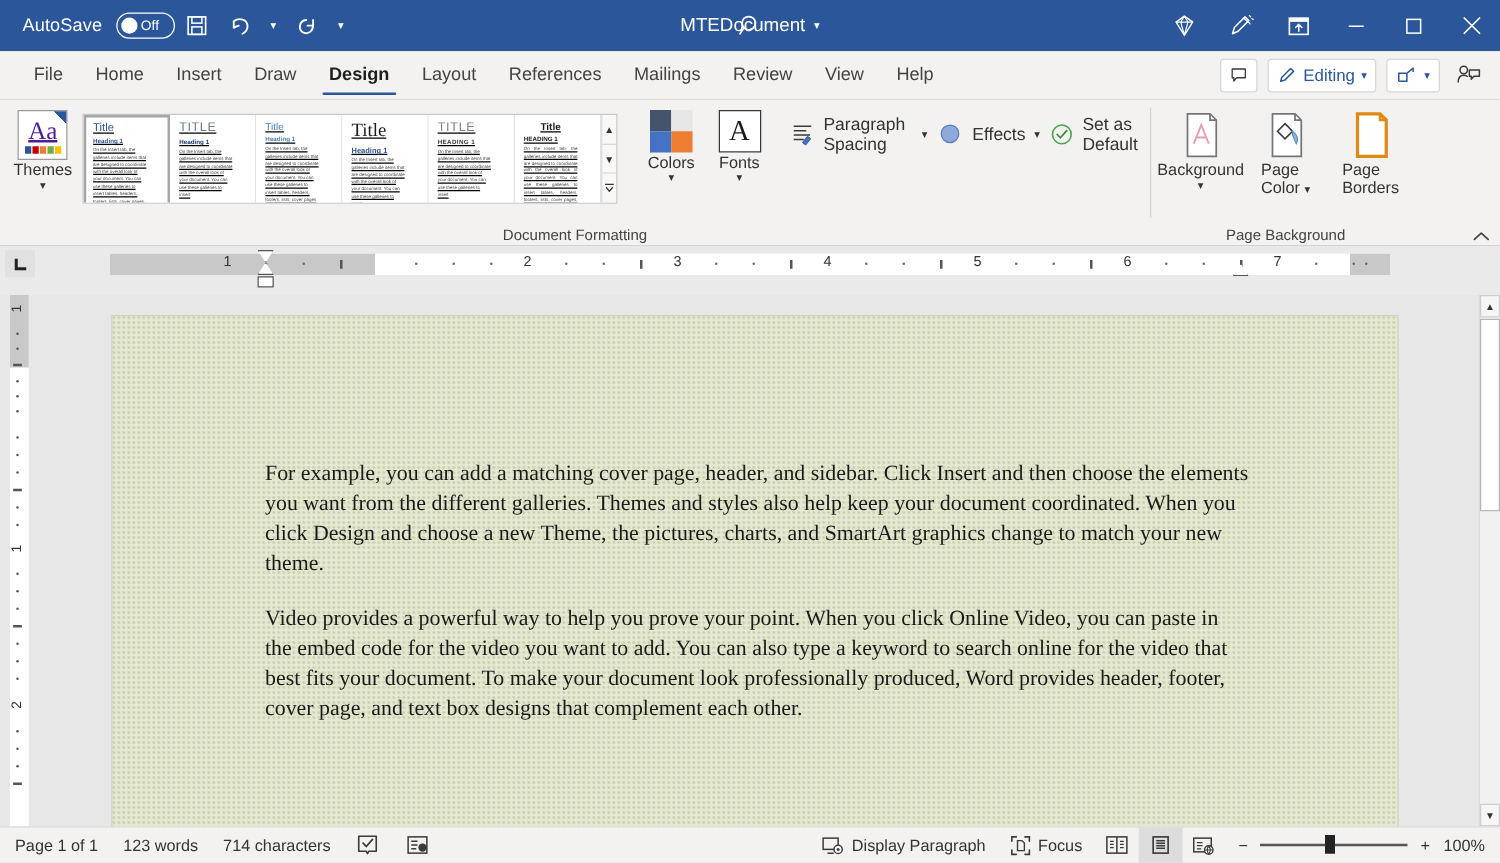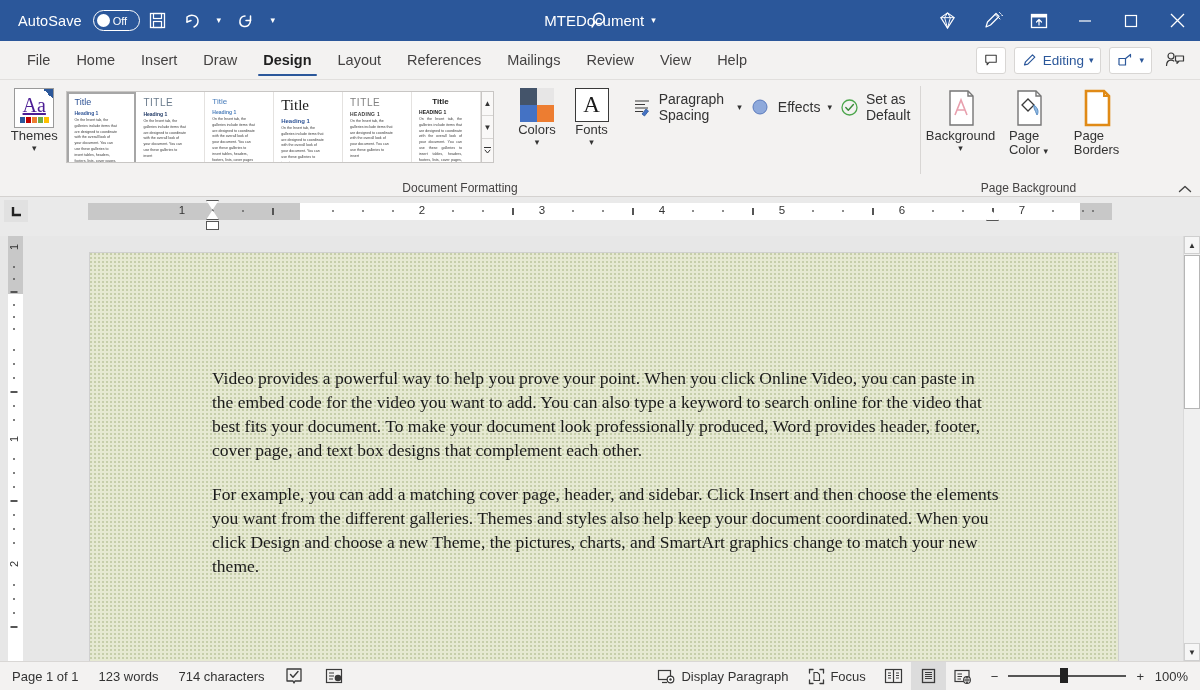--- a/index.html
+++ b/index.html
@@ -109,21 +109,21 @@
     background: linear-gradient(225deg, #2b579a 50%, transparent 50%);
   }
 
   
   .gallery {
     margin: 6px 0 0 6px; height: 72px; display: flex;
     border: 1px solid #c8c6c4; background: #fff; overflow: hidden; position: relative;
   }
   .thumb {
     width: 89px; height: 90px; background: #fff; border-right: 1px solid #e4e2e0;
-    padding: 5px 18px 0 7px; overflow: hidden; position: relative;
+    padding: 5px 18px 0 7px; overflow: hidden; position: relative; text-decoration: underline;
   }
   .thumb.sel { outline: 2px solid #a6a6a6; outline-offset: -2px; }
   .thumb .t-title { color: #2f5496; margin-bottom: 3px; white-space: nowrap; }
   .thumb .t-h1 { color: #2f5496; margin-bottom: 2px; white-space: nowrap; }
   .thumb .t-body { color: #3a3a3a; font-size: 3.6px; line-height: 1.62; }
   .gal-scroll {
     width: 17px; display: flex; flex-direction: column; border-left: 1px solid #c8c6c4;
   }
   .gal-scroll div {
     flex: 1; display: flex; align-items: center; justify-content: center;
@@ -635,22 +635,22 @@
       <span class="vnum" style="top:328px">2</span>
       <span class="vtick" style="top:348px"></span>
         <span class="vtick" style="top:362px"></span>
       <span class="vtick" style="top:376px"></span>
         <span class="vtick half" style="top:390px"></span>
     </div>
 
     <div class="pagearea">
       <div class="page">
         <div class="doc-text">
+          <p>For example, you can add a matching cover page, header, and sidebar. Click Insert and then choose the elements you want from the different galleries. Themes and styles also help keep your document coordinated. When you click Design and choose a new Theme, the pictures, charts, and SmartArt graphics change to match your new theme.</p>
           <p>Video provides a powerful way to help you prove your point. When you click Online Video, you can paste in the embed code for the video you want to add. You can also type a keyword to search online for the video that best fits your document. To make your document look professionally produced, Word provides header, footer, cover page, and text box designs that complement each other.</p>
-          <p>For example, you can add a matching cover page, header, and sidebar. Click Insert and then choose the elements you want from the different galleries. Themes and styles also help keep your document coordinated. When you click Design and choose a new Theme, the pictures, charts, and SmartArt graphics change to match your new theme.</p>
         </div>
       </div>
     </div>
 
     <div class="vscroll">
       <div class="vs-arrow">▲</div>
       <div class="vs-thumb"></div>
       <div class="vs-track"></div>
       <div class="vs-arrow">▼</div>
     </div>

